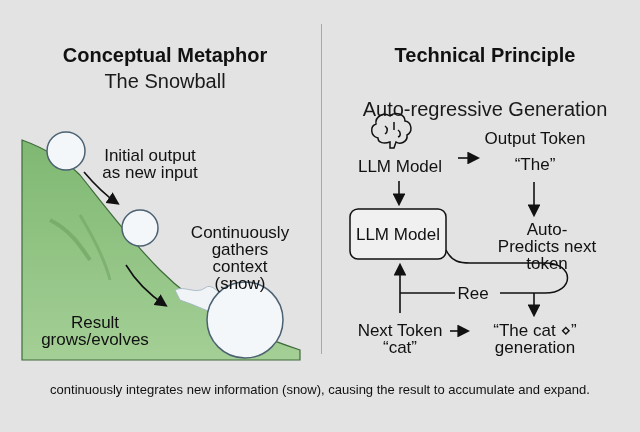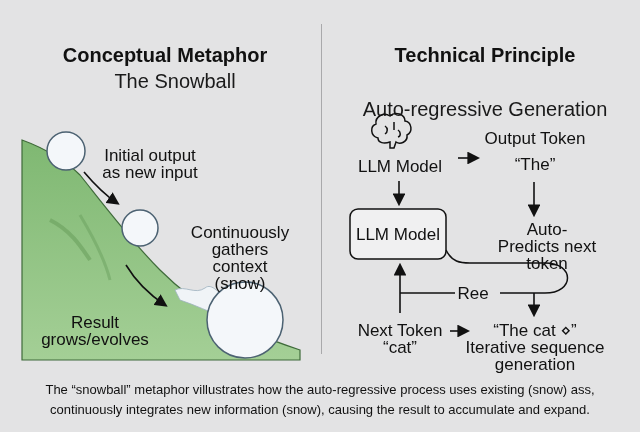--- a/index.html
+++ b/index.html
@@ -10,21 +10,21 @@
   .subtitle { font-size:20px; text-align:center; color:#1a1a1a; }
   .lbl { font-size:17px; text-align:center; line-height:17px; color:#111; }
   .divider { left:321px; top:24px; width:1px; height:330px; background:#a9a9ab; }
   .caption { left:0; width:640px; top:380px; text-align:center; font-size:13px; line-height:20px; color:#111; }
   svg { position:absolute; left:0; top:0; }
 </style>
 </head>
 <body>
 
 <div class="abs title" style="left:20px;width:290px;top:44px;">Conceptual Metaphor</div>
-<div class="abs subtitle" style="left:30px;width:290px;top:70px;">The Snowball</div>
+<div class="abs subtitle" style="left:20px;width:290px;top:70px;">The Snowball</div>
 <div class="abs title" style="left:335px;width:300px;top:44px;">Technical Principle</div>
 <div class="abs subtitle" style="left:335px;width:300px;top:70px;margin-top:28px;">Auto-regressive Generation</div>
 
 <div class="abs divider"></div>
 
 <svg width="640" height="432">
   <defs>
     <linearGradient id="grassG" x1="0" y1="0" x2="0" y2="1">
       <stop offset="0" stop-color="#7fb872"></stop>
       <stop offset="1" stop-color="#a4cf96"></stop>
@@ -80,20 +80,18 @@
   <div>Auto-</div>
   <div>Predicts next token</div>
 </div>
 <div class="abs lbl" style="left:455px;width:36px;top:285px;background:#e3e3e4;">Ree</div>
 <div class="abs lbl" style="left:350px;width:100px;top:322px;">
   <div>Next Token</div>
   <div>“cat”</div>
 </div>
 <div class="abs lbl" style="left:465px;width:140px;top:322px;">
   <div>“The cat ⋄”</div>
-  <div>Iterative sequence</div>
   <div>generation</div>
 </div>
 
 <div class="abs caption">
-  <div>The “snowball” metaphor villustrates how the auto-regressive process uses existing (snow) ass,</div>
   <div>continuously integrates new information (snow), causing the result to accumulate and expand.</div>
 </div>
 
 </body></html>

